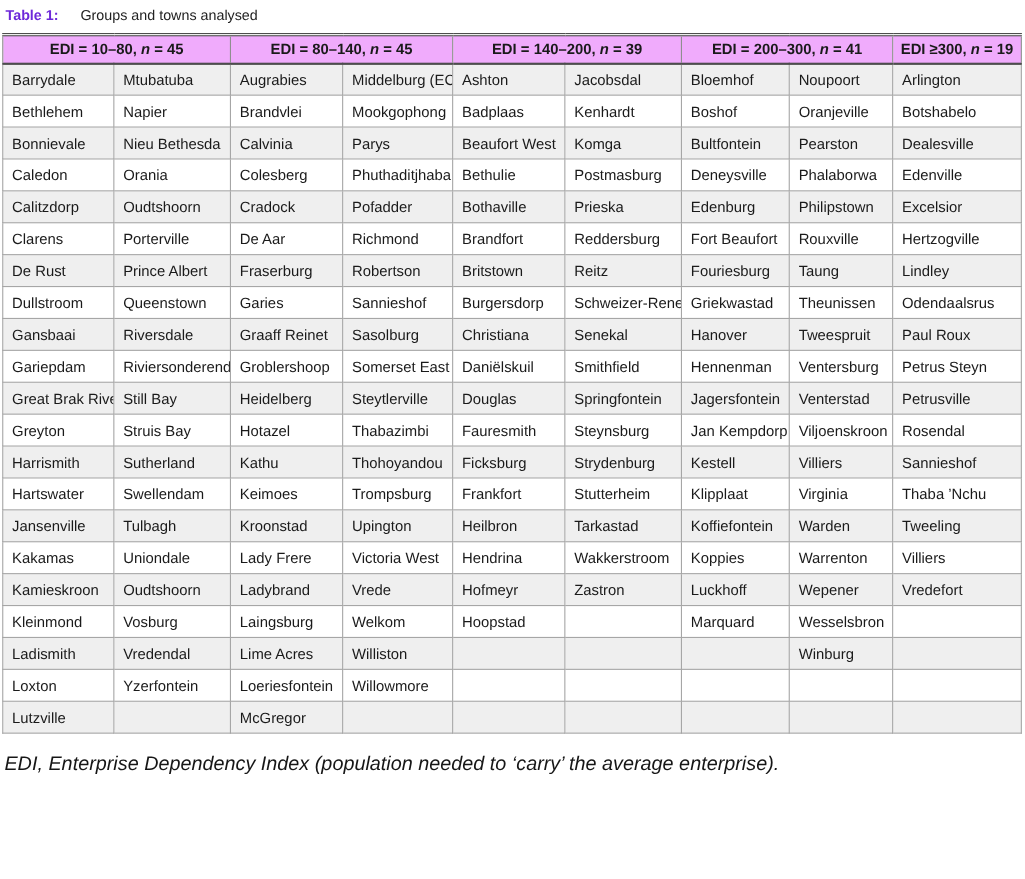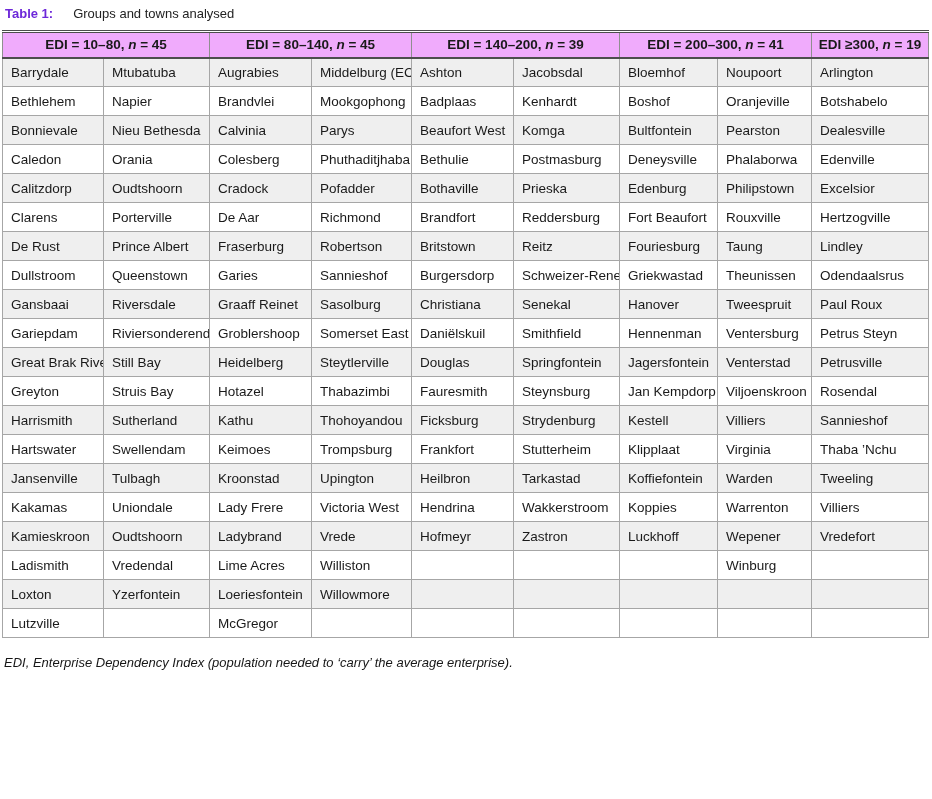--- a/index.html
+++ b/index.html
@@ -62,21 +62,21 @@
     padding:0 3px 0 8px;
     font-size:13.5px;
     white-space:nowrap;
     overflow:hidden;
     background:#ffffff;
     vertical-align:middle;
   }
   table.towns tbody tr:nth-child(odd) td{background:var(--stripe);}
   .footnote{
     margin:17px 0 0 4px;
-    font-size:13px;
+    font-size:18px;
     font-style:italic;
     color:#161616;
   }
 </style>
 </head>
 <body>
 
 <div class="caption">
   <span class="caption-label">Table 1:</span><span class="caption-text">Groups and towns analysed</span>
 </div>
@@ -284,20 +284,31 @@
         <td>Oudtshoorn</td>
         <td>Ladybrand</td>
         <td>Vrede</td>
         <td>Hofmeyr</td>
         <td>Zastron</td>
         <td>Luckhoff</td>
         <td>Wepener</td>
         <td>Vredefort</td>
       </tr>
       <tr>
+        <td>Kleinmond</td>
+        <td>Vosburg</td>
+        <td>Laingsburg</td>
+        <td>Welkom</td>
+        <td>Hoopstad</td>
+        <td></td>
+        <td>Marquard</td>
+        <td>Wesselsbron</td>
+        <td></td>
+      </tr>
+      <tr>
         <td>Ladismith</td>
         <td>Vredendal</td>
         <td>Lime Acres</td>
         <td>Williston</td>
         <td></td>
         <td></td>
         <td></td>
         <td>Winburg</td>
         <td></td>
       </tr>

